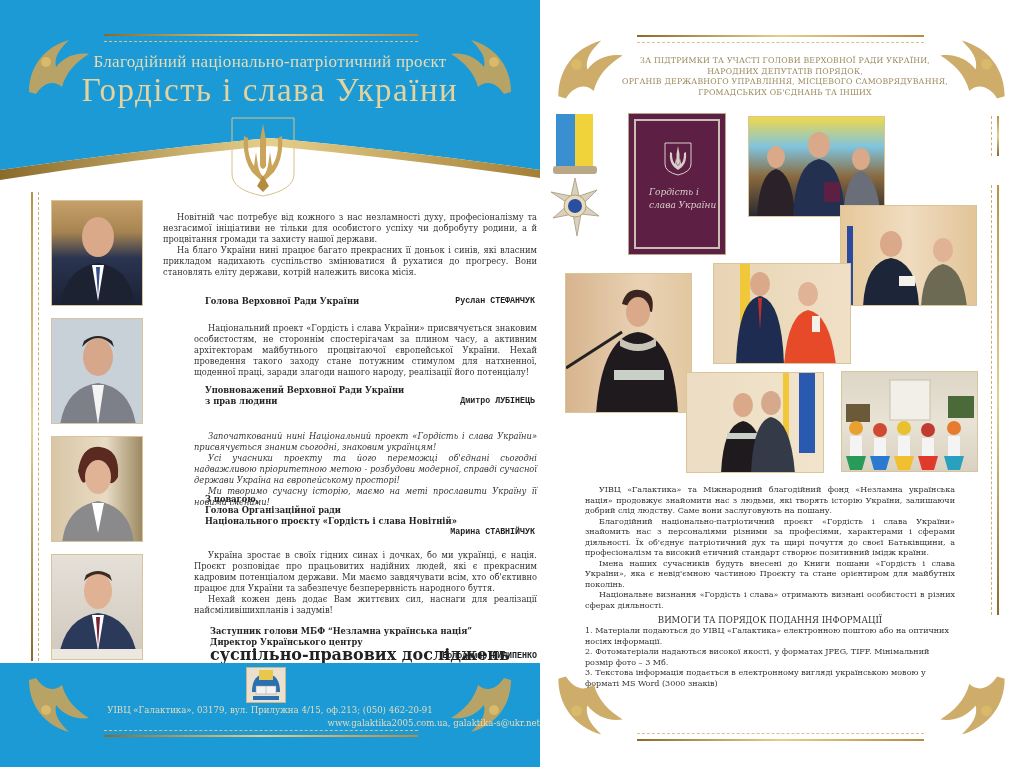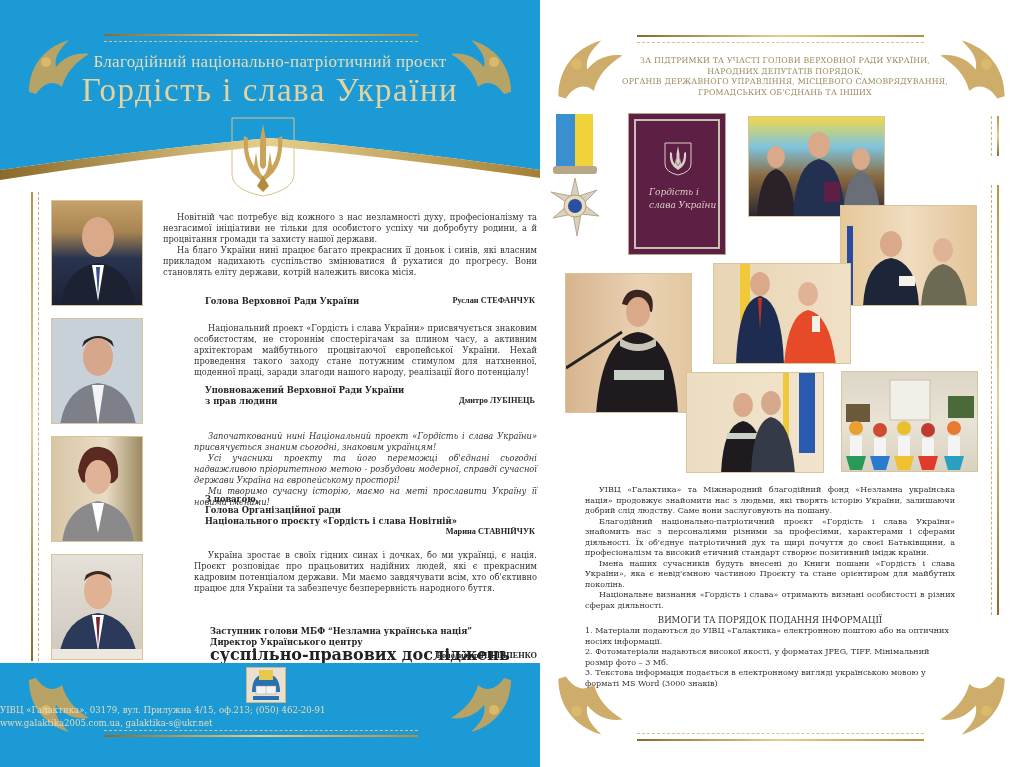--- a/index.html
+++ b/index.html
@@ -24,25 +24,25 @@
   .ornament { position:absolute; }
 
   
   .portrait { position:absolute; left:51px; width:92px; border:1px solid #d8c49a; overflow:hidden; }
   .vrule { position:absolute; width:2px; background:linear-gradient(180deg,#b6924a,#e4cf95,#8a6a2a); }
   .vdash { position:absolute; width:0; border-left:1px dashed #c9b07a; }
 
   .body-text { position:absolute; font-family:"DejaVu Serif", serif; font-size:8.3px; line-height:11px; color:#333; text-align:justify; }
   .body-text p { text-indent:14px; }
   .sig { position:absolute; font-family:"DejaVu Serif", serif; font-size:8.3px; font-weight:bold; color:#222; line-height:11px; }
-  .sig-right { position:absolute; font-family:Liberation Serif, serif; font-size:8.3px; font-weight:bold; color:#222; text-align:right; }
+  .sig-right { position:absolute; font-family:Liberation Mono, monospace; font-size:8.3px; font-weight:bold; color:#222; text-align:right; }
 
   .footer-band { position:absolute; left:0; top:663px; width:540px; height:104px; background:#1b9ad6; }
-  .footer-line1 { position:absolute; left:0; top:705px; width:540px; text-align:left; font-family:"DejaVu Serif", serif; font-size:8.6px; color:#e7dcbc; }
-  .footer-line2 { position:absolute; left:0; top:718px; width:540px; text-align:left; font-family:"DejaVu Serif", serif; font-size:8.6px; color:#e7dcbc; }
+  .footer-line1 { position:absolute; left:0; top:705px; width:540px; text-align:center; font-family:"DejaVu Serif", serif; font-size:8.6px; color:#e7dcbc; }
+  .footer-line2 { position:absolute; left:0; top:718px; width:540px; text-align:right; font-family:"DejaVu Serif", serif; font-size:8.6px; color:#e7dcbc; }
   .logo { position:absolute; left:246px; top:667px; width:40px; height:36px; background:#e9e0cf; border:1px solid #c7b68f; }
 
   
   .rhdr { position:absolute; left:60px; top:56px; width:360px; text-align:center; font-family:"DejaVu Serif", serif; font-size:7.8px; line-height:10.5px; color:#9c8a5e; letter-spacing:0.2px; }
   .photo { position:absolute; border:1px solid #d9c59a; overflow:hidden; }
   .rbody { position:absolute; left:40px; top:485px; width:370px; font-family:"DejaVu Serif", serif; font-size:8px; line-height:10.5px; color:#333; text-align:justify; }
   .rbody p { text-indent:14px; }
   .req-title { position:absolute; left:40px; top:615px; width:370px; text-align:center; font-family:"DejaVu Serif", serif; font-size:8.6px; color:#333; }
   .req-list { position:absolute; left:40px; top:626px; width:370px; font-family:"DejaVu Serif", serif; font-size:8px; line-height:10.5px; color:#333; }
 </style>
@@ -147,20 +147,21 @@
   </div>
   <div class="sig" style="left:205px; top:494px;">
     <div>З повагою,</div>
     <div>Голова Організаційної ради</div>
     <div>Національного проєкту «Гордість і слава Новітній»</div>
   </div>
   <div class="sig-right" style="left:400px; top:527px; width:135px;">Марина СТАВНІЙЧУК</div>
 
   <div class="body-text" style="left:194px; top:550px; width:343px;">
     <p>Україна зростає в своїх гідних синах і дочках, бо ми українці, є нація. Проєкт розповідає про працьовитих надійних людей, які є прекрасним кадровим потенціалом держави. Ми маємо завдячувати всім, хто об'єктивно працює для України та забезпечує безперервність народного буття.</p>
+    <p>Нехай кожен день додає Вам життєвих сил, наснаги для реалізації найсміливішихпланів і задумів!</p>
   </div>
   <div class="sig" style="left:210px; top:626px;">
     <div>Заступник голови МБФ “Незламна українська нація”</div>
     <div>Директор Українського центру</div>
     <div style="font-size:16px; line-height:14px;">суспільно-правових досліджень</div>
   </div>
   <div class="sig-right" style="left:380px; top:651px; width:157px;">Володимир ПИЛИПЕНКО</div>
 
   <div class="footer-band"></div>
   <svg class="ornament" style="left:24px; top:670px; transform:scaleY(-1);" width="70" height="70" viewBox="0 0 70 70">

